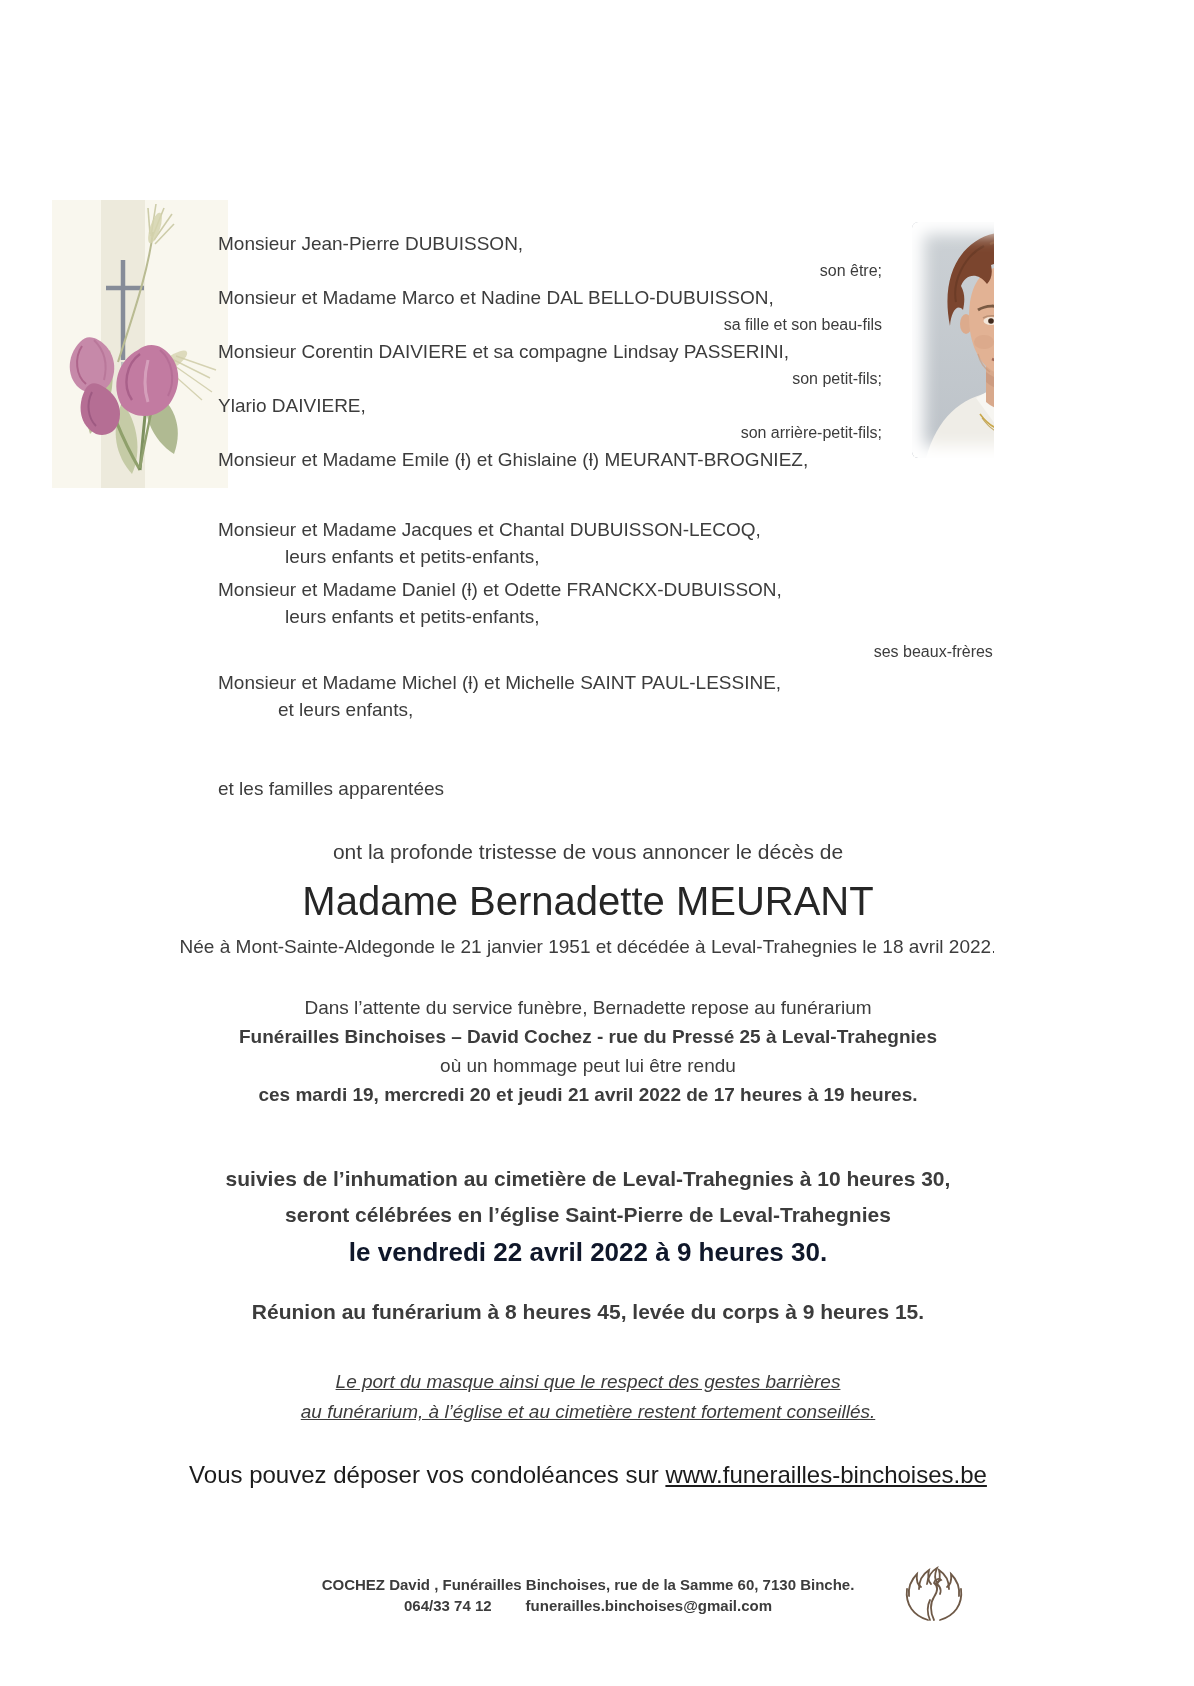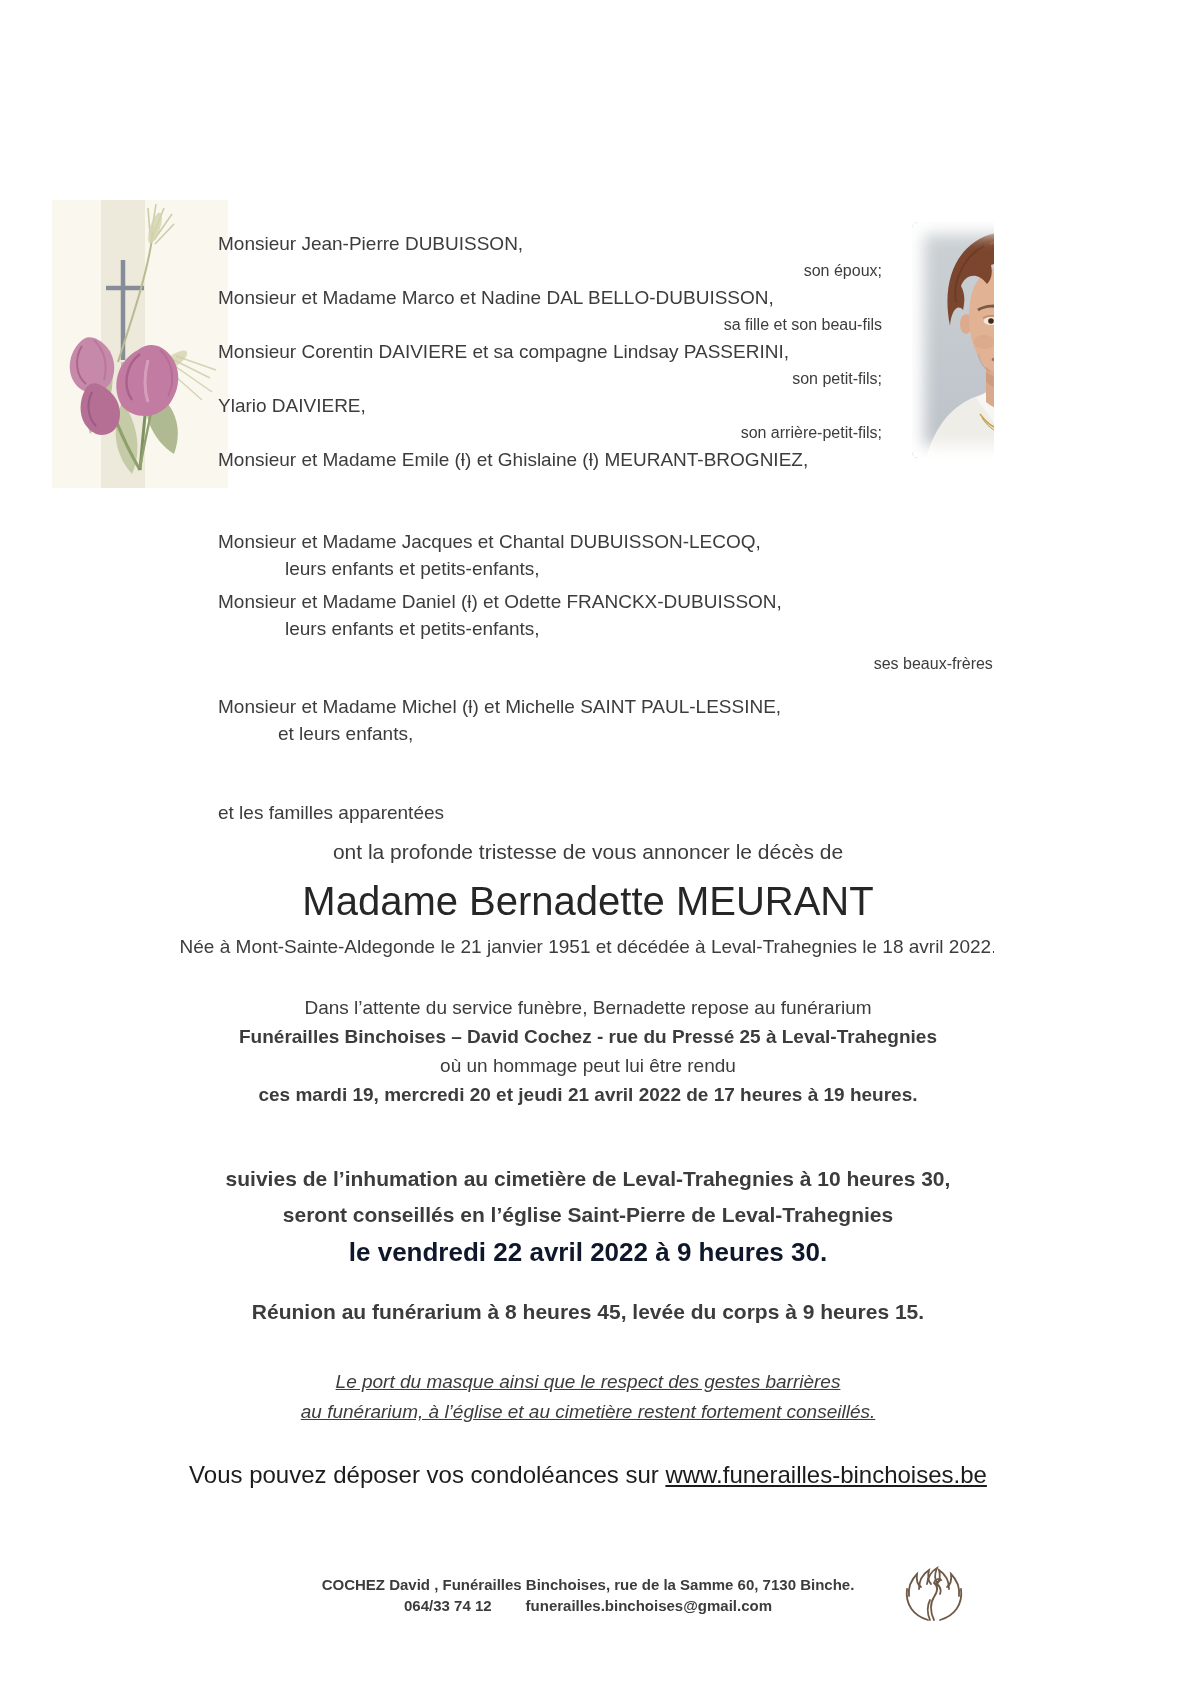--- a/index.html
+++ b/index.html
@@ -11,21 +11,21 @@
   .portrait svg{display:block;}
   .feather{position:absolute;inset:0;border-radius:6px;box-shadow:inset 0 0 16px 12px #ffffff;pointer-events:none;}
   .logo{position:absolute;left:896px;top:1564px;width:76px;height:68px;}
   
   .family{position:absolute;left:218px;top:230px;width:894px;font-size:19px;line-height:27px;}
   .fam-line{white-space:nowrap;}
   .rel-a{width:664px;text-align:right;font-size:16px;}
   .rel-b{text-align:right;font-size:16px;}
   .ind{padding-left:67px;}
   .ind2{padding-left:60px;}
-  .mt12{margin-top:12px;} .mt4{margin-top:16px;} .mt6{margin-top:6px;}
+  .mt12{margin-top:12px;} .mt4{margin-top:4px;} .mt6{margin-top:6px;}
   .mt8{margin-top:8px;} .mt10{margin-top:10px;} .mt28{margin-top:15px;}
   
   .cline{position:absolute;left:8px;width:1160px;text-align:center;white-space:nowrap;}
   .intro{top:840px;font-size:21px;}
   .deceased{top:878px;font-size:40px;line-height:46px;color:#262626;}
   .birth{top:936px;font-size:19px;}
   .rep0{top:997px;font-size:19px;}
   .rep1{top:1026px;font-size:19px;font-weight:700;}
   .rep2{top:1055px;font-size:19px;}
   .rep3{top:1084px;font-size:19px;font-weight:700;}
@@ -144,21 +144,21 @@
       <path d="M84 133 C 92 136 100 136 108 133" stroke="#c98e74" stroke-width="1.4" fill="none" opacity="0.7"></path>
 
       <path d="M66 132 C 68 140 72 146 78 150" stroke="#c99878" stroke-width="1.4" fill="none" opacity="0.6"></path>
       <path d="M124 132 C 122 140 118 146 112 150" stroke="#c99878" stroke-width="1.4" fill="none" opacity="0.6"></path>
     </svg>
     <div class="feather"></div>
   </div>
 
   <div class="family">
     <div class="fam-line">Monsieur Jean-Pierre DUBUISSON,</div>
-    <div class="fam-line rel-a">son époux;</div>
+    <div class="fam-line rel-a">son être;</div>
     <div class="fam-line">Monsieur et Madame Marco et Nadine DAL BELLO-DUBUISSON,</div>
     <div class="fam-line rel-a">sa fille et son beau-fils</div>
     <div class="fam-line">Monsieur Corentin DAIVIERE et sa compagne Lindsay PASSERINI,</div>
     <div class="fam-line rel-a">son petit-fils;</div>
     <div class="fam-line">Ylario DAIVIERE,</div>
     <div class="fam-line rel-a">son arrière-petit-fils;</div>
     <div class="fam-line">Monsieur et Madame Emile (ƚ) et Ghislaine (ƚ) MEURANT-BROGNIEZ,</div>
     <div class="fam-line rel-b mt12">ses parents;</div>
     <div class="fam-line mt4">Monsieur et Madame Jacques et Chantal DUBUISSON-LECOQ,</div>
     <div class="fam-line ind">leurs enfants et petits-enfants,</div>
@@ -174,21 +174,21 @@
   <div class="cline deceased">Madame Bernadette MEURANT</div>
   <div class="cline intro">ont la profonde tristesse de vous annoncer le décès de</div>
   <div class="cline birth">Née à Mont-Sainte-Aldegonde le 21 janvier 1951 et décédée à Leval-Trahegnies le 18 avril 2022.</div>
 
   <div class="cline rep0">Dans l’attente du service funèbre, Bernadette repose au funérarium</div>
   <div class="cline rep1">Funérailles Binchoises – David Cochez - rue du Pressé 25 à Leval-Trahegnies</div>
   <div class="cline rep2">où un hommage peut lui être rendu</div>
   <div class="cline rep3">ces mardi 19, mercredi 20 et jeudi 21 avril 2022 de 17 heures à 19 heures.</div>
 
   <div class="cline cer1">suivies de l’inhumation au cimetière de Leval-Trahegnies à 10 heures 30,</div>
-  <div class="cline cer2">seront conseillés en l’église Saint-Pierre de Leval-Trahegnies</div>
+  <div class="cline cer2">seront célébrées en l’église Saint-Pierre de Leval-Trahegnies</div>
   <div class="cline cer3">le vendredi 22 avril 2022 à 9 heures 30.</div>
   <div class="cline meet">Réunion au funérarium à 8 heures 45, levée du corps à 9 heures 15.</div>
 
   <div class="cline cov0">Le port du masque ainsi que le respect des gestes barrières</div>
   <div class="cline cov1">au funérarium, à l’église et au cimetière restent fortement conseillés.</div>
 
   <div class="cline condol">
     <span>Vous pouvez déposer vos condoléances sur </span><a>www.funerailles-binchoises.be</a>
   </div>
 

